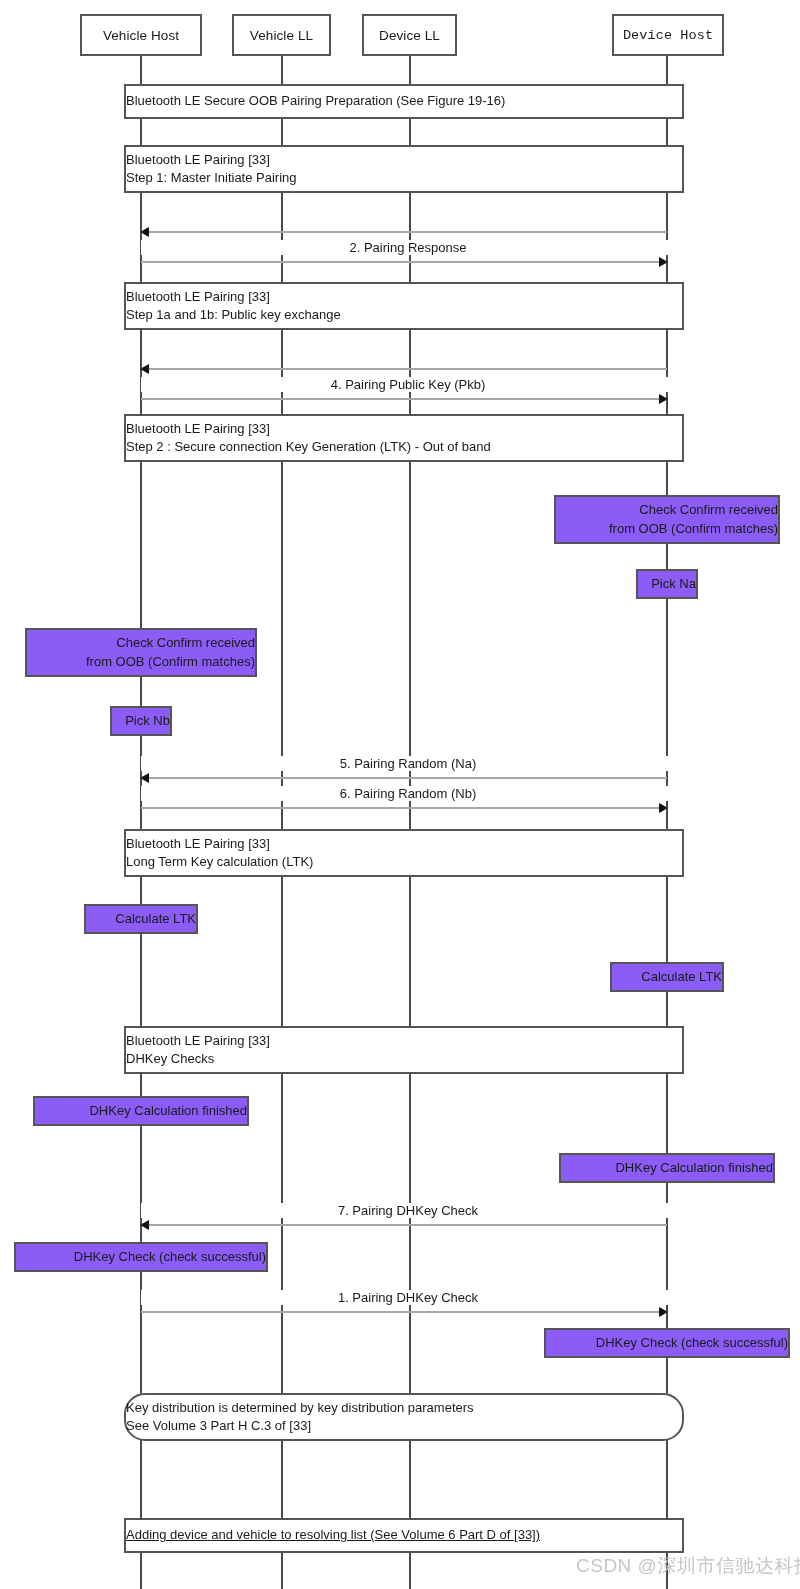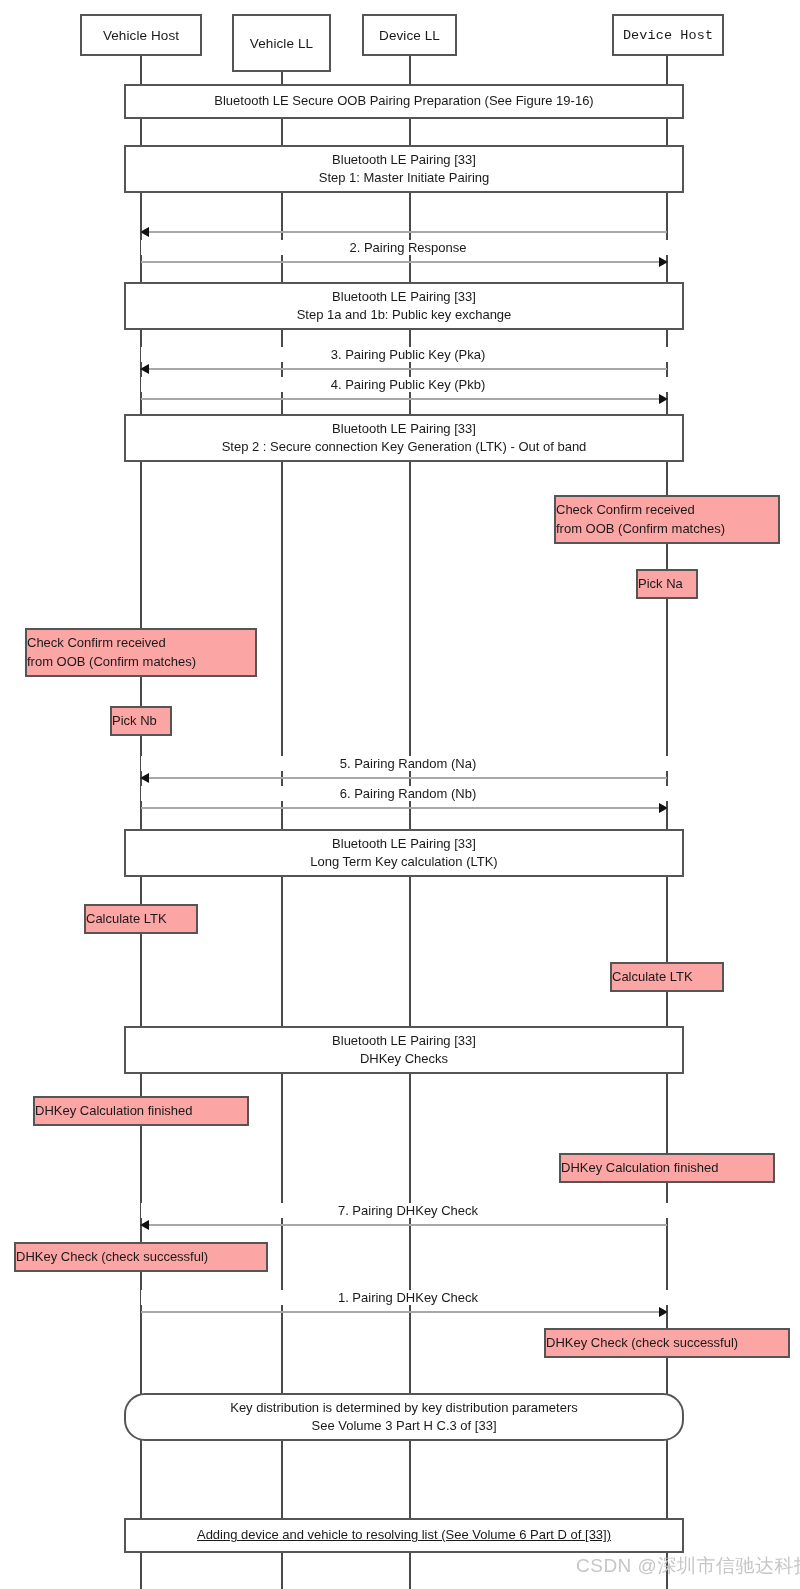--- a/index.html
+++ b/index.html
@@ -42,39 +42,39 @@
   }
 
   
   .phasebar {
     position: absolute;
     box-sizing: border-box;
     border: 2px solid #555555;
     background: #ffffff;
     display: flex;
     flex-direction: column;
-    align-items: center;
+    align-items: flex-start;
     justify-content: center;
     font-size: 13px;
     color: #1a1a1a;
     line-height: 1.42;
     text-align: center;
     z-index: 5;
   }
   .phasebar .ln { display: block; white-space: nowrap; }
 
   
   .note {
     position: absolute;
     box-sizing: border-box;
     border: 2px solid #555555;
-    background: #fca5a5;
+    background: #8b5cf6;
     display: flex;
     flex-direction: column;
-    align-items: flex-start;
+    align-items: flex-end;
     justify-content: center;
     font-size: 13px;
     color: #1a1a1a;
     line-height: 1.42;
     text-align: center;
     z-index: 6;
     white-space: nowrap;
   }
   .note .ln { display: block; }
 
@@ -127,37 +127,36 @@
 <body>
 
 <div id="diagram">
     <div class="lifeline" style="left: 132px; top: 56px; height: 1533px;"></div>
     <div class="lifeline" style="left: 273px; top: 56px; height: 1533px;"></div>
     <div class="lifeline" style="left: 401px; top: 56px; height: 1533px;"></div>
     <div class="lifeline" style="left: 658px; top: 56px; height: 1533px;"></div>
     <div class="actor" style="left: 72px; top: 14px; width: 122px; height: 42px;">
       <span class="ln">Vehicle Host</span>
     </div>
-    <div class="actor" style="left: 224px; top: 14px; width: 99px; height: 58px;">
+    <div class="actor" style="left: 224px; top: 14px; width: 99px; height: 42px;">
       <span class="ln">Vehicle LL</span>
     </div>
     <div class="actor" style="left: 354px; top: 14px; width: 95px; height: 42px;">
       <span class="ln">Device LL</span>
     </div>
     <div class="actor" style="left: 604px; top: 14px; width: 112px; height: 42px; font-family: Liberation Mono, monospace;">
       <span class="ln">Device Host</span>
     </div>
     <div class="msg-line" style="left: 133px; top: 231px; width: 526px;"></div>
     <div class="arrowhead left" style="top: 227px; left: 132px;"></div>
     <div class="msg-line" style="left: 133px; top: 261px; width: 526px;"></div>
     <div class="arrowhead right" style="top: 257px; left: 651px;"></div>
     <div class="msg-label" style="top: 240px; left: 133px; width: 526px;">2. Pairing Response</div>
     <div class="msg-line" style="left: 133px; top: 368px; width: 526px;"></div>
     <div class="arrowhead left" style="top: 364px; left: 132px;"></div>
-    <div class="msg-label" style="top: 347px; left: 133px; width: 526px;">3. Pairing Public Key (Pka)</div>
     <div class="msg-line" style="left: 133px; top: 398px; width: 526px;"></div>
     <div class="arrowhead right" style="top: 394px; left: 651px;"></div>
     <div class="msg-label" style="top: 377px; left: 133px; width: 526px;">4. Pairing Public Key (Pkb)</div>
     <div class="msg-line" style="left: 133px; top: 777px; width: 526px;"></div>
     <div class="arrowhead left" style="top: 773px; left: 132px;"></div>
     <div class="msg-label" style="top: 756px; left: 133px; width: 526px;">5. Pairing Random (Na)</div>
     <div class="msg-line" style="left: 133px; top: 807px; width: 526px;"></div>
     <div class="arrowhead right" style="top: 803px; left: 651px;"></div>
     <div class="msg-label" style="top: 786px; left: 133px; width: 526px;">6. Pairing Random (Nb)</div>
     <div class="msg-line" style="left: 133px; top: 1224px; width: 526px;"></div>

